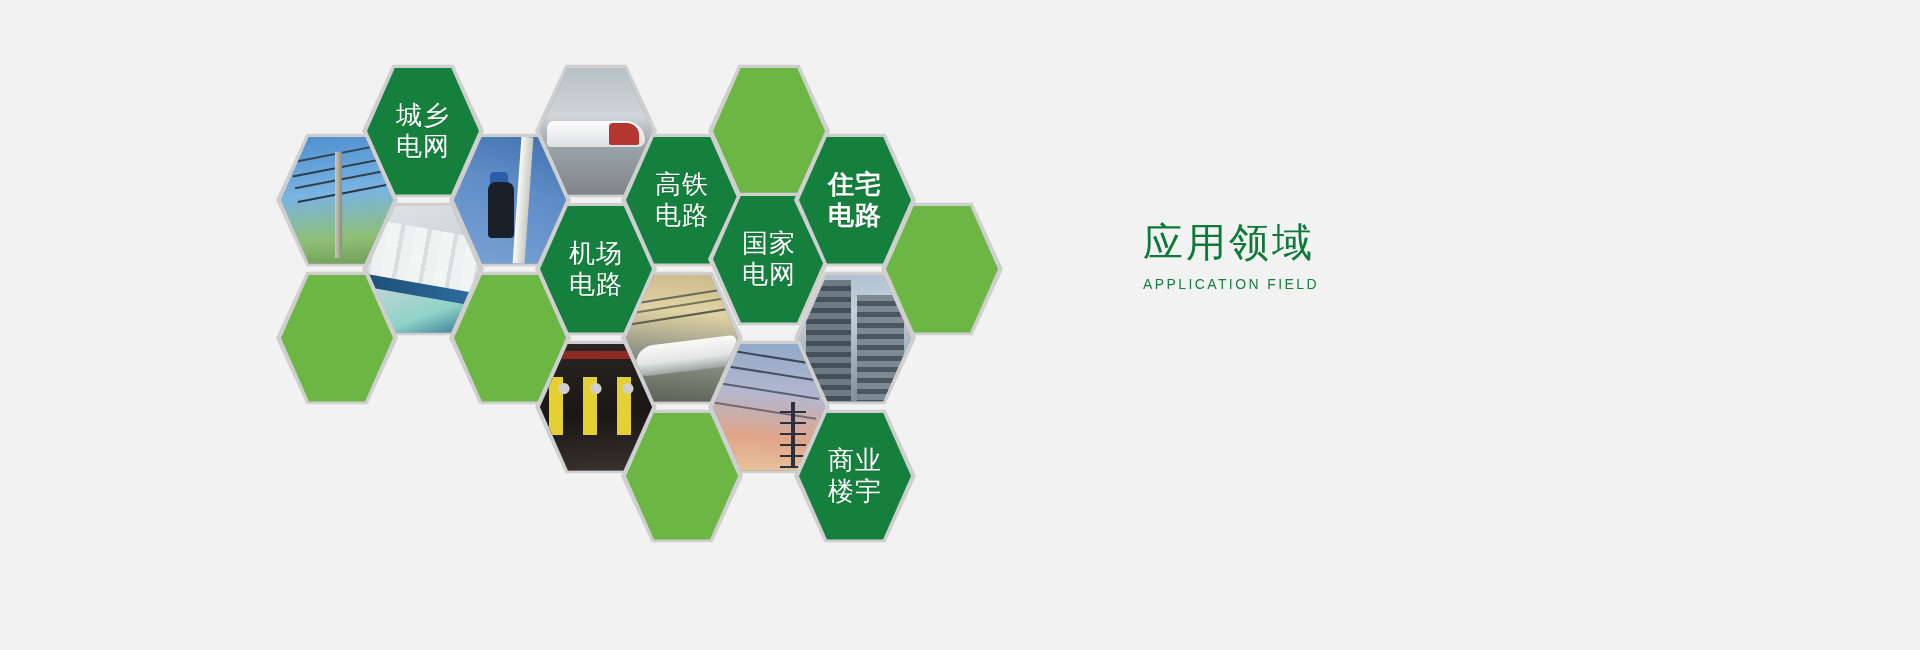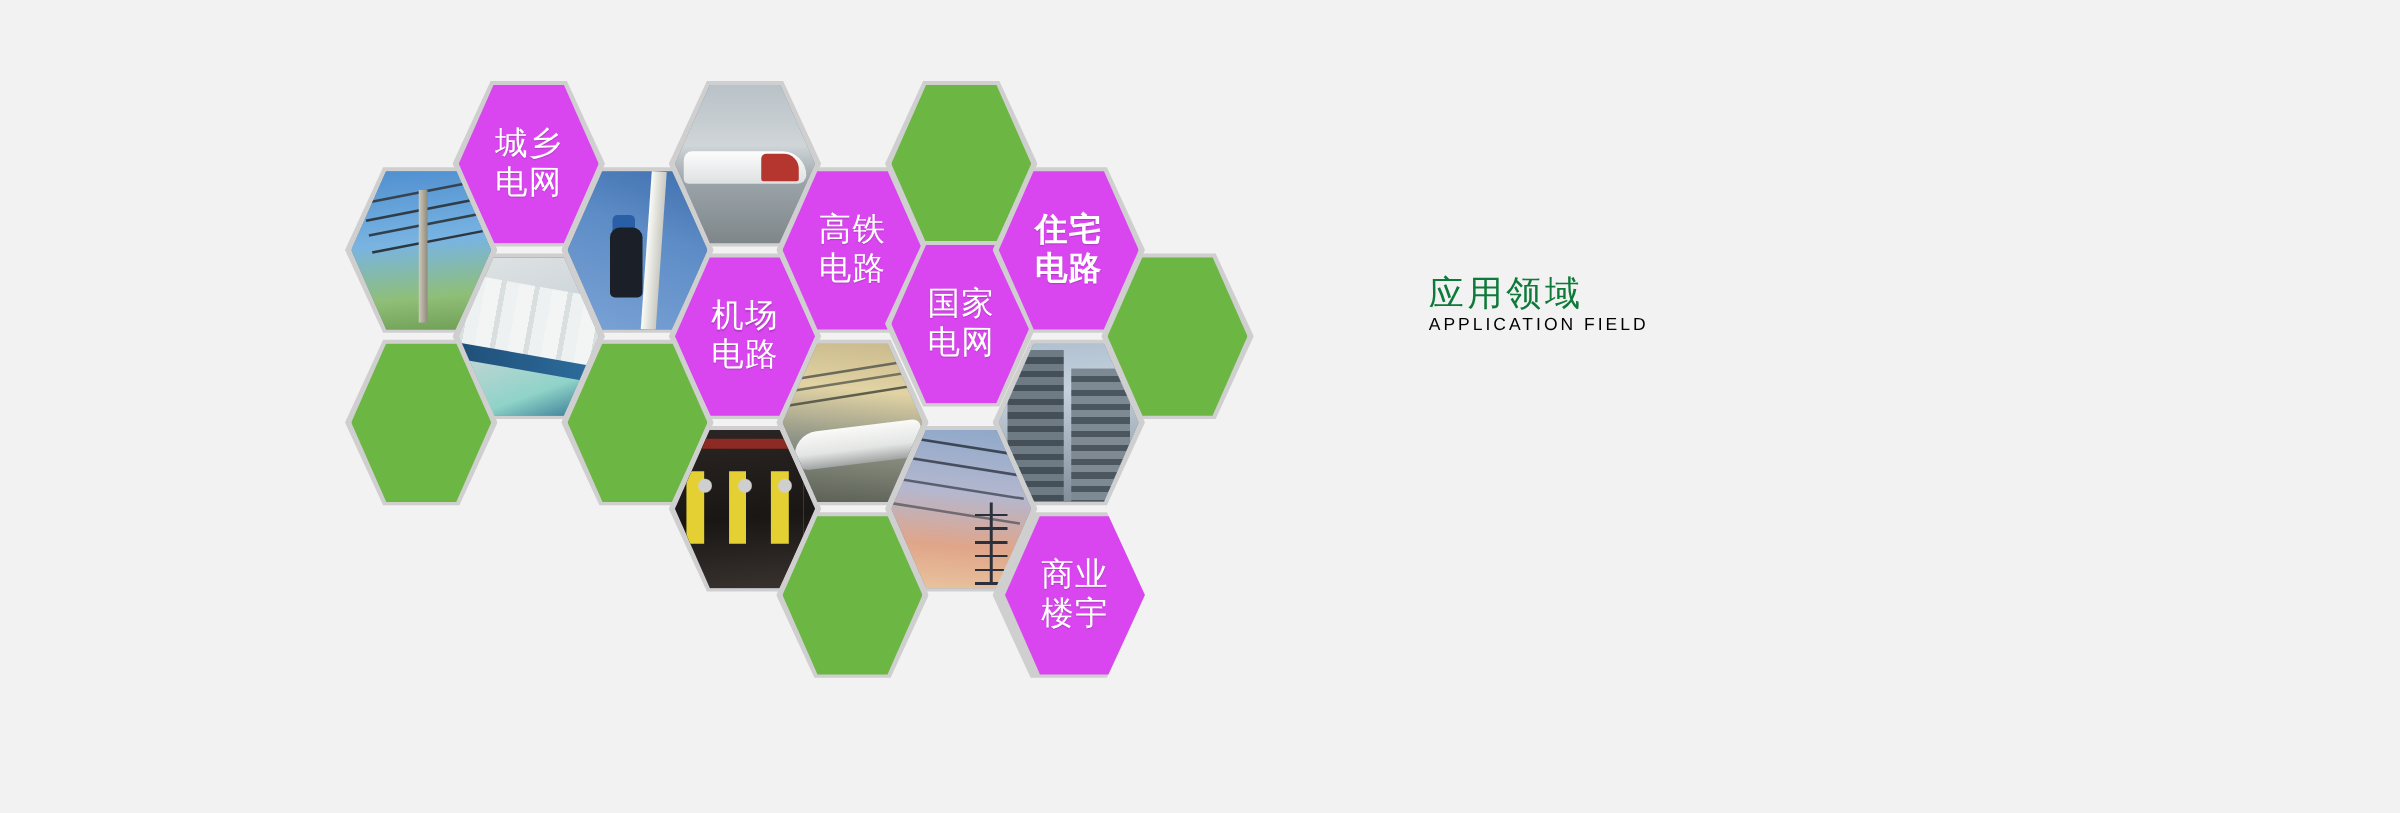--- a/index.html
+++ b/index.html
@@ -36,21 +36,21 @@
     position:relative;
     width:112px; height:127px;
     clip-path:polygon(25% 0%, 75% 0%, 100% 50%, 75% 100%, 25% 100%, 0 50%);
     -webkit-clip-path:polygon(25% 0%, 75% 0%, 100% 50%, 75% 100%, 25% 100%, 0 50%);
     overflow:hidden;
     display:flex;
     align-items:center;
     justify-content:center;
   }
   
-  .hex.label .inner { background:#d946ef; }
+  .hex.label .inner { background:#15803d; }
   .hex.label .txt {
     color:#ffffff;
     font-size:26px;
     line-height:1.18;
     text-align:center;
     letter-spacing:1px;
     font-family:"DejaVu Sans", sans-serif;
     white-space:pre-line;
     text-shadow:0 1px 1px rgba(0,0,0,.18);
   }
@@ -162,30 +162,31 @@
   }
 
   
   #headline {
     position:absolute;
     left:1143px; top:220px;
     width:420px;
   }
   #headline .title {
     font-family:"DejaVu Sans", sans-serif;
-    font-size:28px;
+    font-size:40px;
     letter-spacing:3px;
     color:#0e7a3a;
     line-height:1.1;
   }
   #headline .subtitle {
+    margin-top:12px;
     font-family:"Liberation Sans", sans-serif;
     font-size:14px;
     letter-spacing:2.4px;
-    color:#000000;
+    color:#15803d;
   }
 </style>
 </head>
 <body>
 
 <div id="banner">
 
   <div id="hex-grid">
       <div class="hex label" style="left: 362px; top: 62px;">
         <div class="inner">
@@ -265,21 +266,21 @@
         </div>
       </div>
       <div class="hex plain" style="left: 621px; top: 407px;">
         <div class="inner"></div>
       </div>
       <div class="hex photo" style="left: 708px; top: 338px;">
         <div class="inner">
           <div class="ph ph-sunset"></div>
         </div>
       </div>
-      <div class="hex label" style="left: 794px; top: 407px; justify-content: flex-end;">
+      <div class="hex label" style="left: 794px; top: 407px;">
         <div class="inner">
           <div class="txt">商业
 楼宇</div>
         </div>
       </div>
     </div>
 
   <div id="headline">
     <div class="title">应用领域</div>
     <div class="subtitle">APPLICATION FIELD</div>

